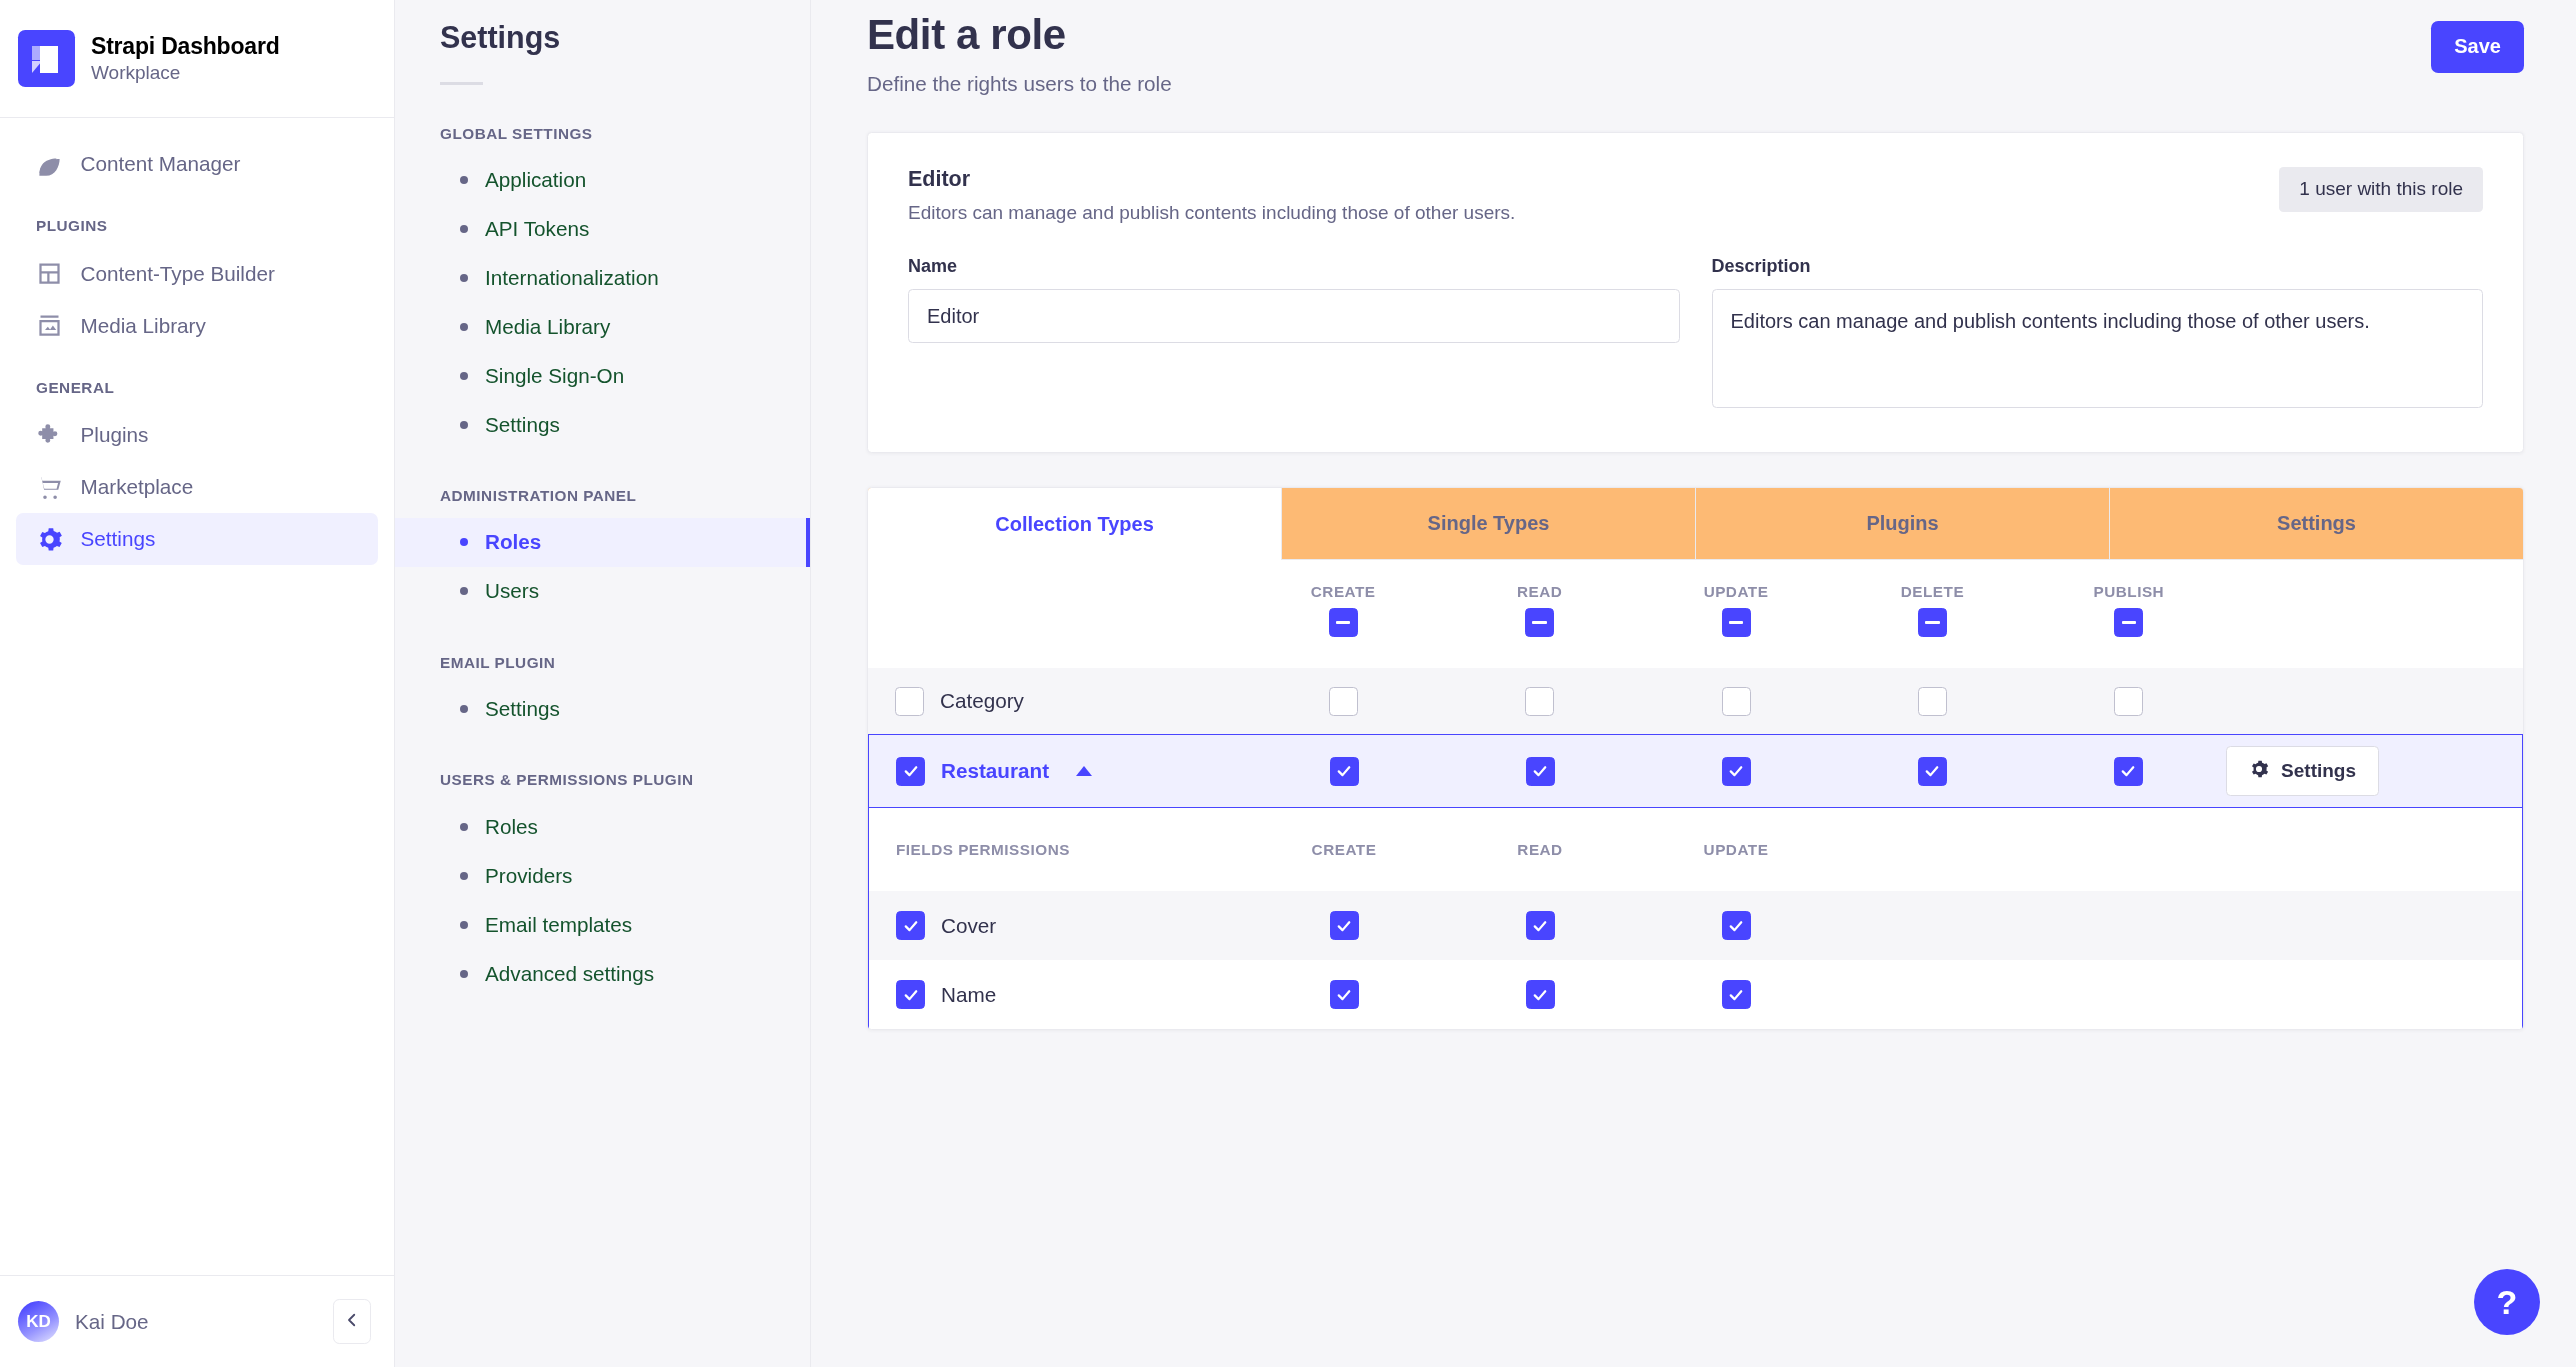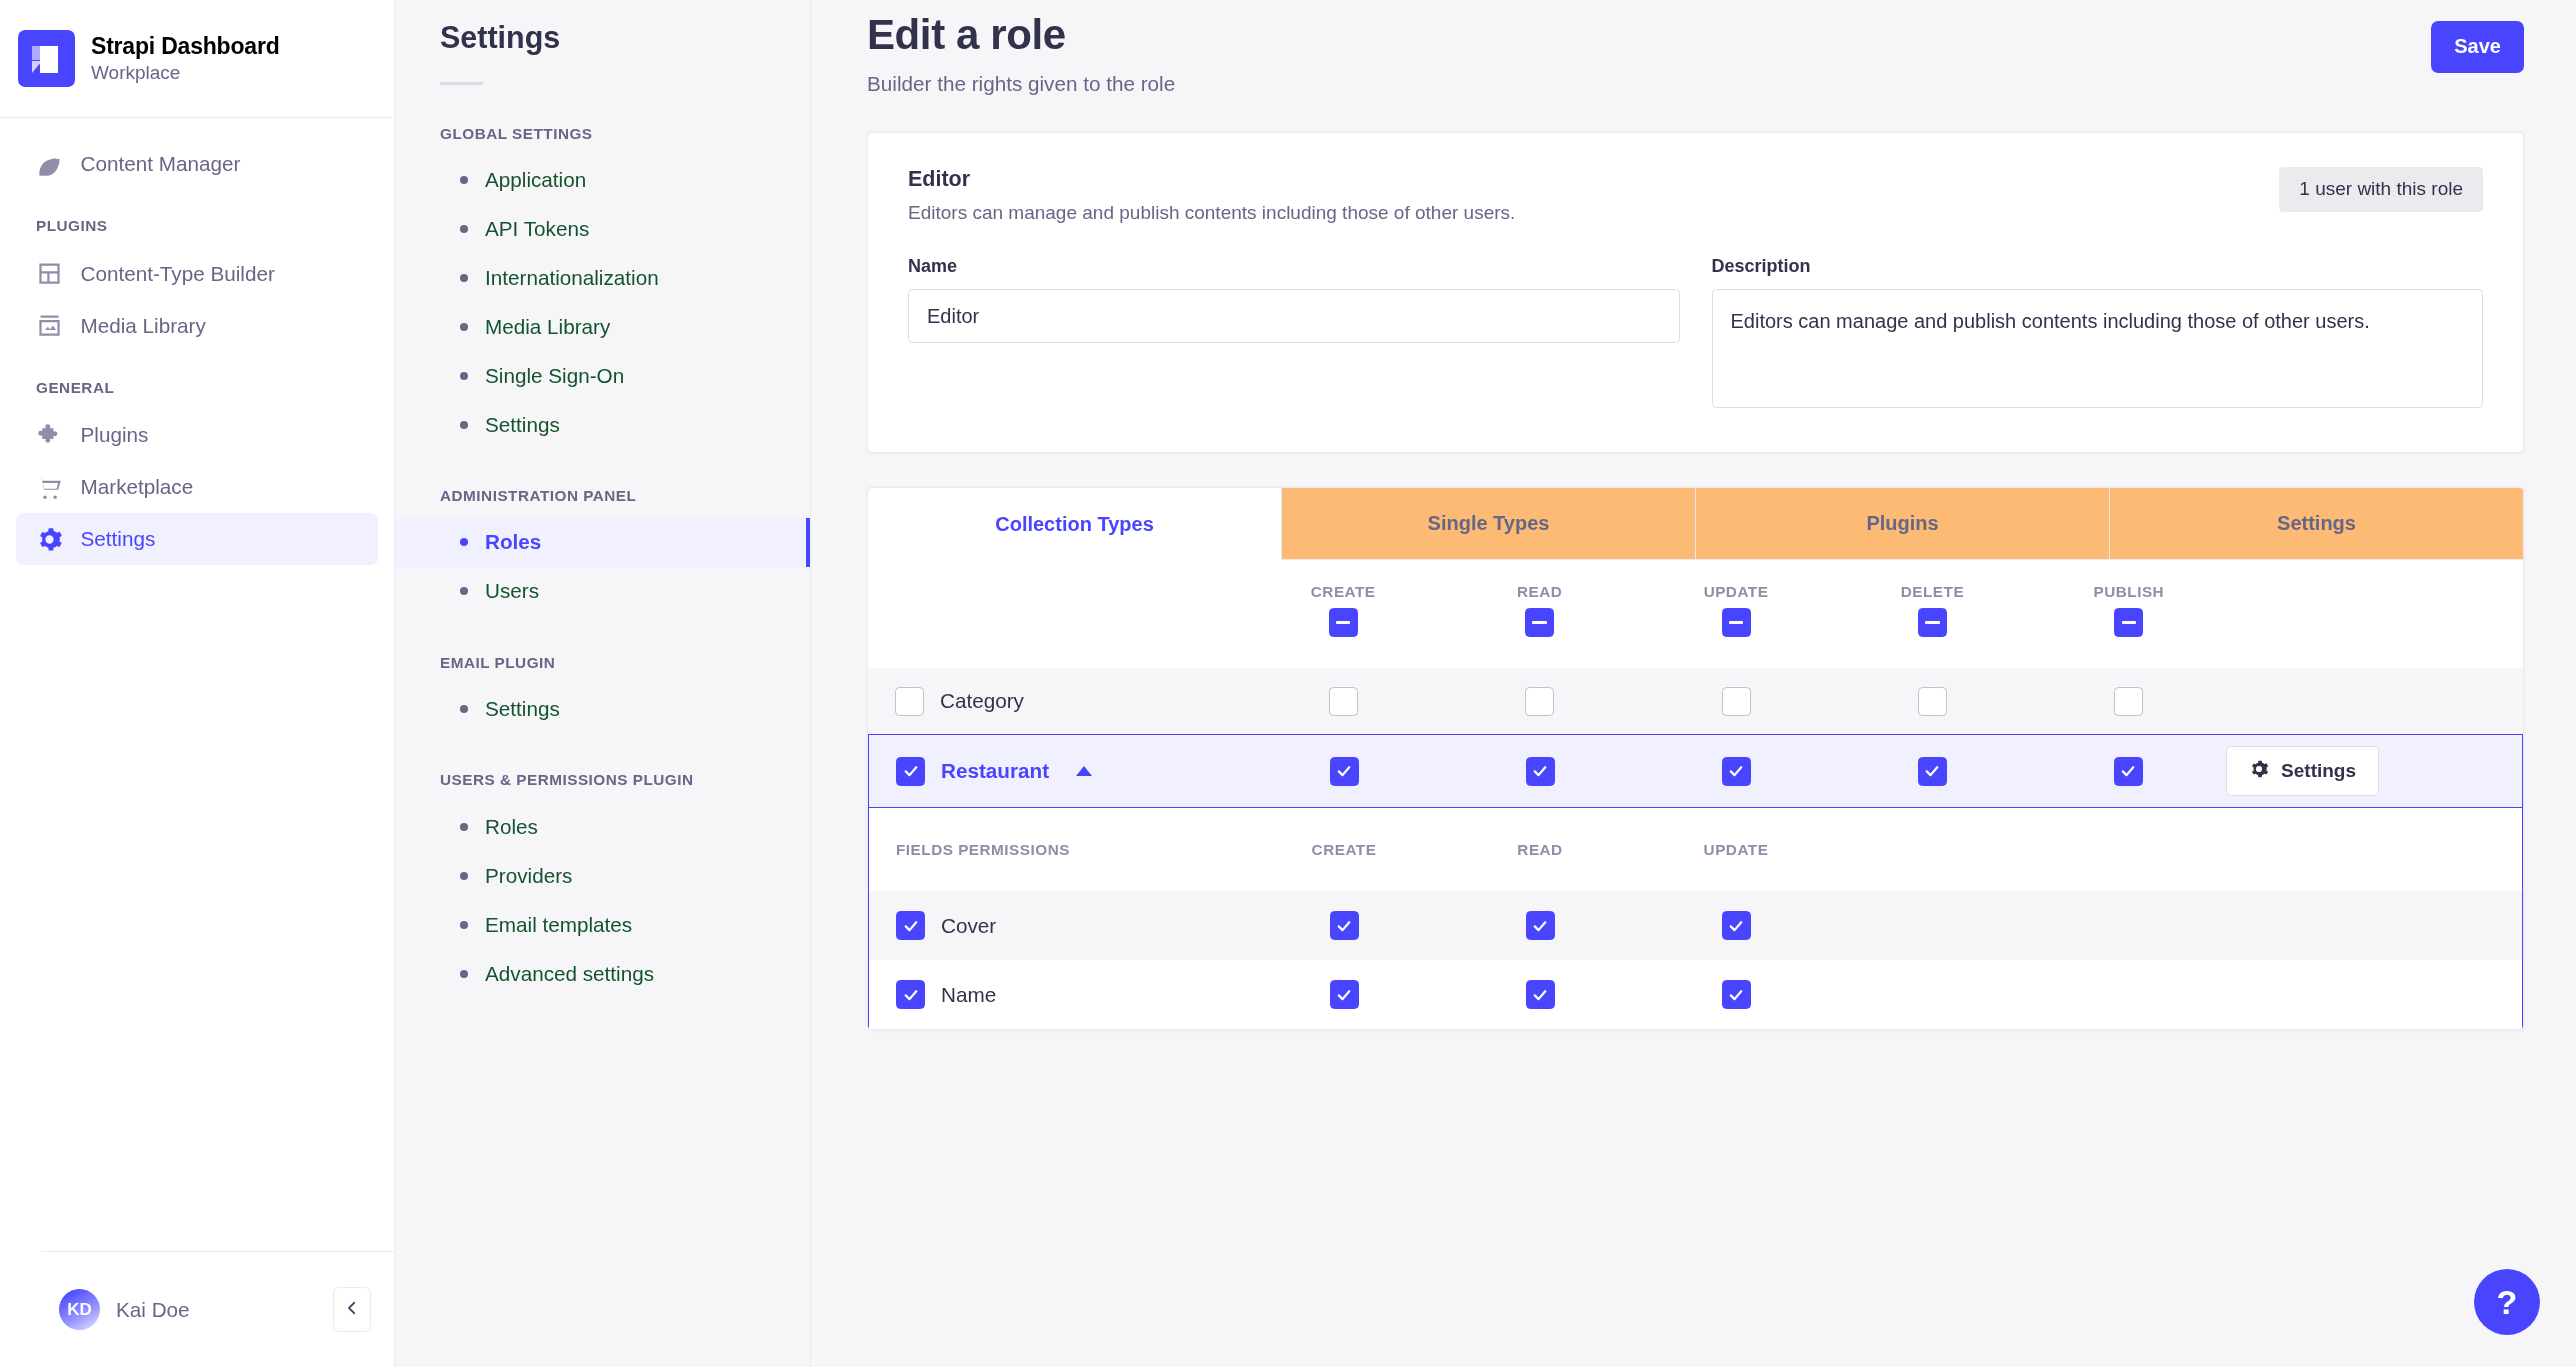--- a/index.html
+++ b/index.html
@@ -61,22 +61,22 @@
     height: 52px; margin: 0 16px; padding: 0 18px;
     border-radius: 7.2px; cursor: pointer;
     color: #666687; font-size: 20.7px;
   }
   .nav-item .nav-ico { width: 30.5px; height: 30.5px; flex:0 0 30.5px; display:flex; align-items:center; justify-content:center; }
   .nav-item .nav-ico svg { width: 27px; height: 27px; fill: #8e8ea9; }
   .nav-item.active { background: #f0f0ff; color: #4945ff; font-weight: 400; }
   .nav-item.active .nav-ico svg { fill: #4945ff; }
 
   .sidebar-footer {
-    height: 116px; border-top: 0.9px solid #eaeaef;
-    display:flex; align-items:center; padding: 0 23px 0 18px; gap: 16px; margin-left: 41px;
+    height: 92px; border-top: 0.9px solid #eaeaef;
+    display:flex; align-items:center; padding: 0 23px 0 18px; gap: 16px;
   }
   .avatar {
     width: 41px; height: 41px; border-radius: 50%;
     background: linear-gradient(150deg, #4945ff 10%, #9593ff 60%, #e6e6ff 100%);
     color: #fff; font-size: 17px; font-weight: 700;
     display:flex; align-items:center; justify-content:center;
     flex: 0 0 41px;
   }
   .user-name { font-size: 20.7px; color: #666687; flex: 1; }
   .collapse-btn {
@@ -401,21 +401,21 @@
         </div>
       </div>
     </div>
   </aside>
 
   <main class="main">
 
     <div class="main-header">
       <div>
         <div class="page-title">Edit a role</div>
-        <div class="page-sub">Builder the rights given to the role</div>
+        <div class="page-sub">Define the rights users to the role</div>
       </div>
       <button class="save-btn">Save</button>
     </div>
 
     <div class="content">
 
       <section class="card role-card">
         <div class="role-head">
           <div>
             <div class="role-name">Editor</div>

